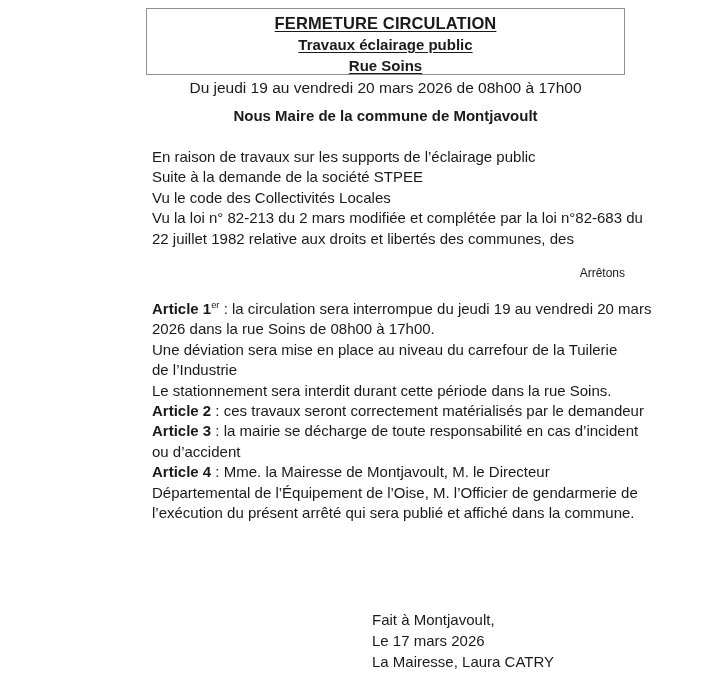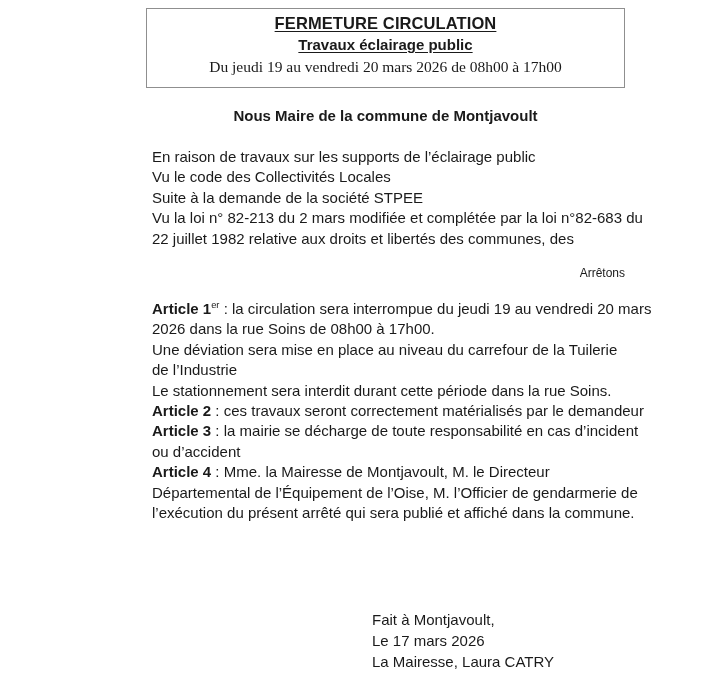--- a/index.html
+++ b/index.html
@@ -24,21 +24,21 @@
     width: 725px;
     height: 675px;
   }
 
   
   .header-box {
     position: absolute;
     left: 146px;
     top: 8px;
     width: 479px;
-    height: 80px;
+    height: 67px;
     box-sizing: border-box;
     border: 1px solid #8f8f8f;
     background: #ffffff;
     text-align: center;
     padding-top: 3px;
   }
   .header-line {
     line-height: 19px;
     white-space: nowrap;
   }
@@ -61,21 +61,20 @@
     font-size: 15px;
     font-weight: bold;
     text-decoration: underline;
     text-underline-offset: 2px;
     padding-top: 2px;
   }
   .header-line.l4 {
     font-size: 15.5px;
     font-weight: normal;
     padding-top: 3px;
-    font-family: Liberation Serif, serif;
   }
 
   
   .doc-subtitle {
     position: absolute;
     left: 146px;
     top: 106px;
     width: 479px;
     text-align: center;
     font-size: 15px;
@@ -130,29 +129,30 @@
   .signature .line { white-space: nowrap; }
 </style>
 </head>
 <body>
 
 <div class="page">
 
   <div class="header-box">
     <div class="header-line l1">FERMETURE CIRCULATION</div>
     <div class="header-line l2">Travaux éclairage public</div>
+    <div class="header-line l3">Rue Soins</div>
     <div class="header-line l4">Du jeudi 19 au vendredi 20 mars 2026 de 08h00 à 17h00</div>
   </div>
 
   <div class="doc-subtitle">Nous Maire de la commune de Montjavoult</div>
 
   <div class="body-block" id="preamble">
     <div class="line">En raison de travaux sur les supports de l’éclairage public</div>
+    <div class="line">Suite à la demande de la société STPEE</div>
     <div class="line">Vu le code des Collectivités Locales</div>
-    <div class="line">Suite à la demande de la société STPEE</div>
     <div class="line">Vu la loi n° 82-213 du 2 mars modifiée et complétée par la loi n°82-683 du</div>
     <div class="line">22 juillet 1982 relative aux droits et libertés des communes, des</div>
   </div>
 
   <div class="center-bold">Arrêtons</div>
 
   <div class="body-block" id="articles">
 
     <div class="line">
       <span class="art-label">

